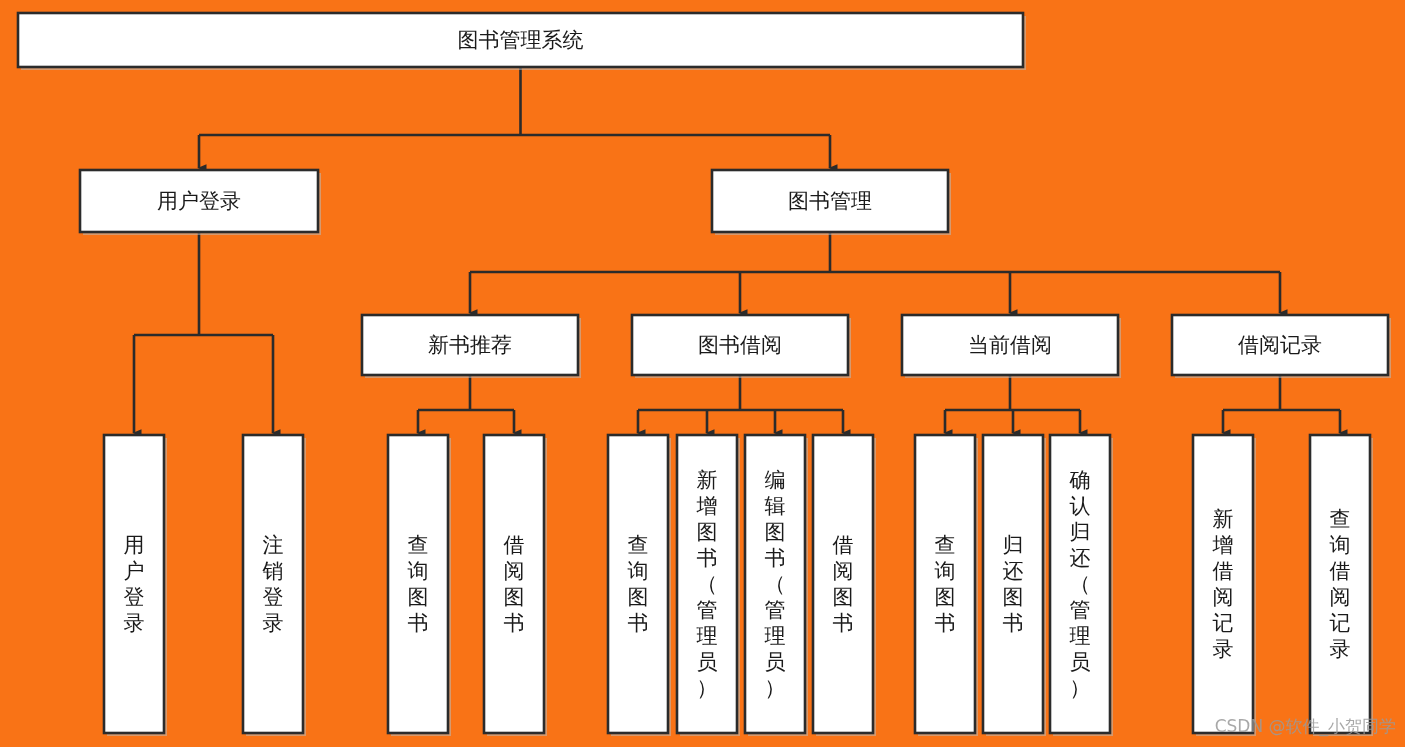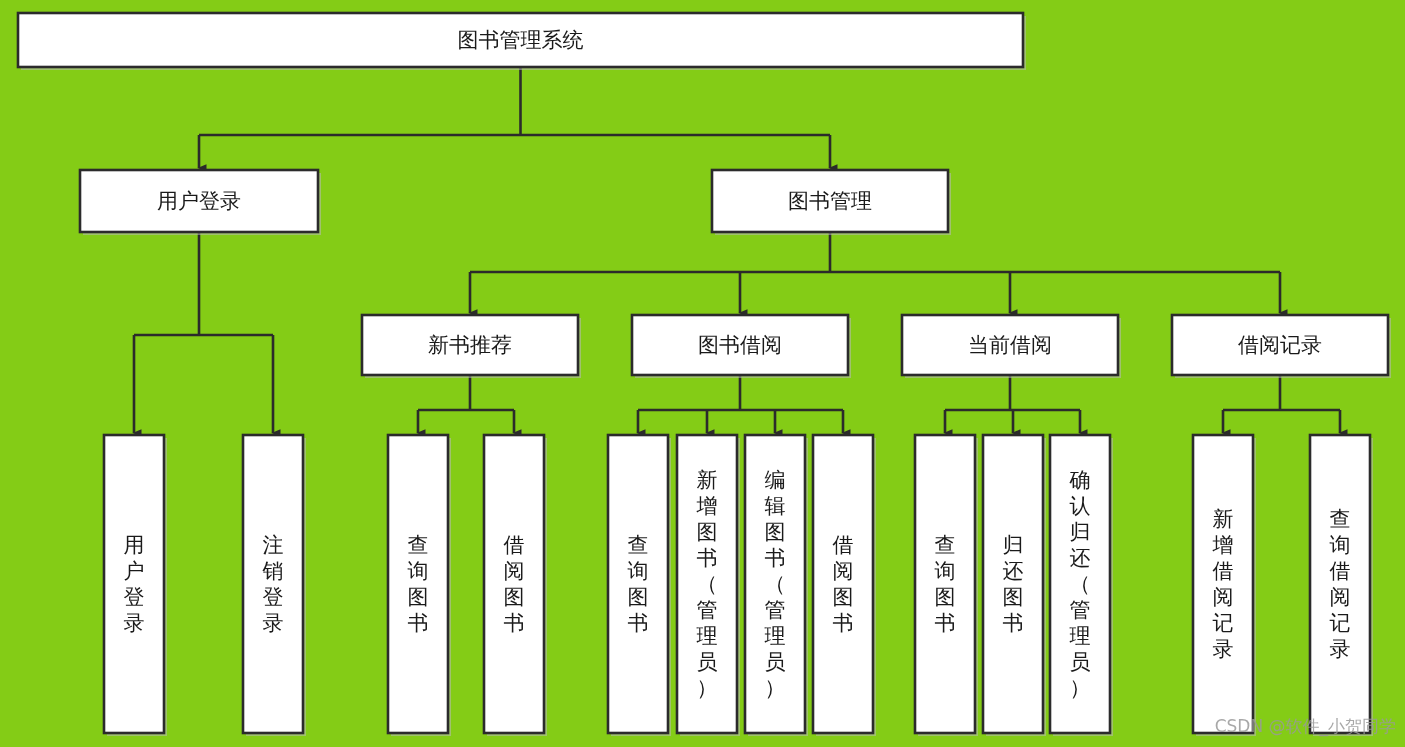--- a/index.html
+++ b/index.html
@@ -11,21 +11,21 @@
   body {
     width: 1405px;
     height: 747px;
     overflow: hidden;
     font-family: "DejaVu Sans", "Liberation Sans", sans-serif;
   }
   #diagram-root {
     position: relative;
     width: 1405px;
     height: 747px;
-    background: #84cc16;
+    background: #f97316;
   }
   svg#flowchart {
     display: block;
     width: 1405px;
     height: 747px;
   }
   .node-box {
     fill: #ffffff;
     stroke: #2b2b2b;
     stroke-width: 2.6;

